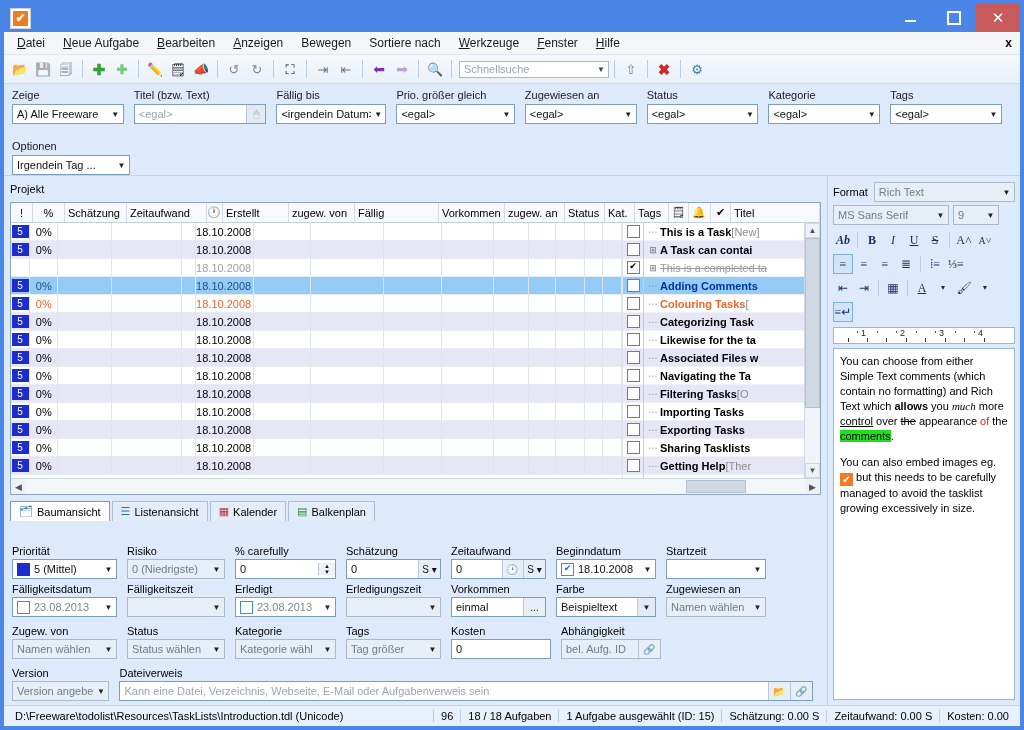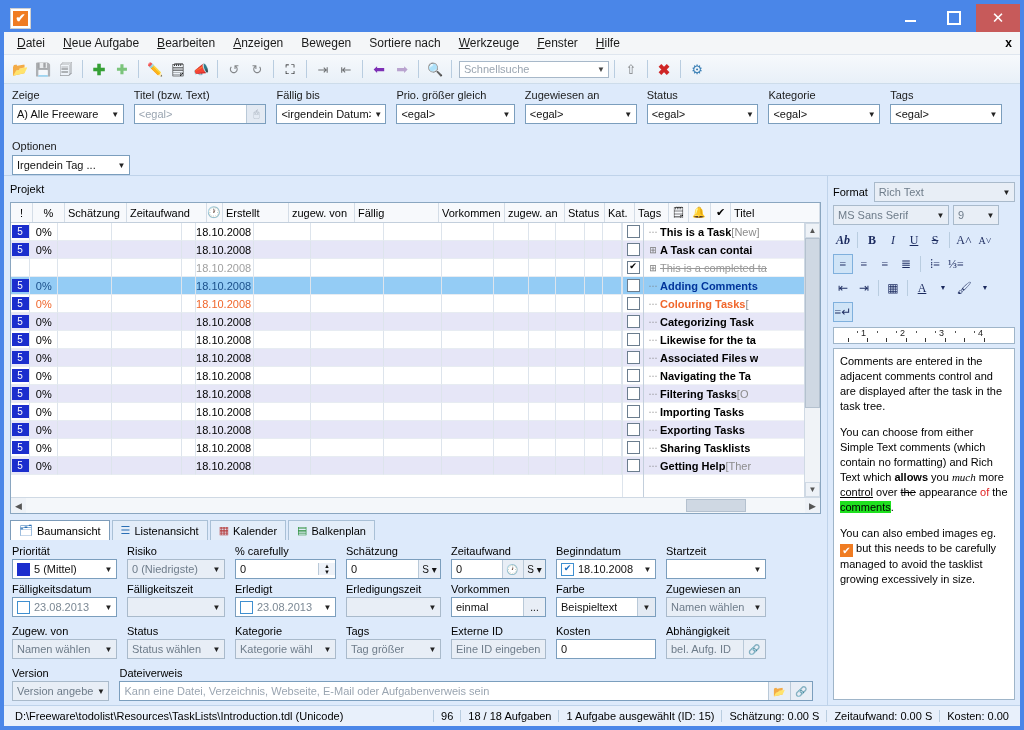--- a/index.html
+++ b/index.html
@@ -133,21 +133,21 @@
   .hsb .track{flex:1;position:relative;background:#f4f7fa;}
   .hsb .thumb{position:absolute;left:15px;top:1px;bottom:1px;width:60px;background:#cfd8e3;border:1px solid #b4c1cf;box-sizing:border-box;}
 
   
   .viewtabs{flex:0 0 24px;display:flex;align-items:flex-end;padding:2px 6px 0 6px;gap:2px;}
   .vtab{height:20px;display:flex;align-items:center;gap:4px;padding:0 8px;font-size:11px;
         border:1px solid #a9c0d6;border-bottom:none;background:#e3edf9;box-sizing:border-box;}
   .vtab.active{background:#fff;border-color:#7d9cba;}
 
   
-  .attrs{flex:0 0 auto;padding:5px 8px 0 8px;}
+  .attrs{flex:0 0 auto;padding:5px 8px 0 8px;margin-top:19px;}
   .arow{display:flex;margin-bottom:4px;}
   .acell{margin-right:10px;}
   .alabel{font-size:11px;height:14px;}
   .spin{margin-left:auto;width:16px;border-left:1px solid #b9c9d8;background:#eef2f8;
         display:flex;flex-direction:column;align-items:center;justify-content:center;font-size:6px;line-height:6px;}
   .unitbtn{margin-left:auto;display:flex;align-items:center;height:100%;}
   .ubtn{width:21px;border-left:1px solid #b9c9d8;background:#e8eef6;display:flex;
         align-items:center;justify-content:center;font-size:10px;height:100%;}
   .clockbtn{width:20px;border-left:1px solid #b9c9d8;background:#e8eef6;display:flex;
             align-items:center;justify-content:center;font-size:10px;height:100%;}
@@ -961,26 +961,20 @@
               <span class="carr">▼</span>
             </div>
           </div>
           <div class="acell" style="width:95px">
             <div class="alabel">Tags</div>
             <div class="combo gray">
               <span class="cv">Tag größer</span>
               <span class="carr">▼</span>
             </div>
           </div>
-          <div class="acell" style="width:95px">
-            <div class="alabel">Externe ID</div>
-            <div class="combo gray">
-              <span class="cv">Eine ID eingeben</span>
-            </div>
-          </div>
           <div class="acell" style="width:100px">
             <div class="alabel">Kosten</div>
             <div class="combo">
               <span class="cv">0</span>
             </div>
           </div>
           <div class="acell" style="width:100px">
             <div class="alabel">Abhängigkeit</div>
             <div class="combo gray">
               <span class="cv">bel. Aufg. ID</span>
@@ -1095,21 +1089,20 @@
         <span class="dot" style="left:23px"></span>
           <span class="dot" style="left:43px"></span>
         <span class="dot" style="left:62px"></span>
           <span class="dot" style="left:82px"></span>
         <span class="dot" style="left:101px"></span>
           <span class="dot" style="left:121px"></span>
         <span class="dot" style="left:140px"></span>
       </div>
 
       <div class="commentbox">
-        <p>Comments are entered in the adjacent comments control and are displayed after the task in the task tree.</p>
         <p><span>You can choose from either Simple Text comments (which contain no formatting) and Rich Text which </span><b>allows</b><span> you </span><i style="font-family:'Liberation Serif',serif">much</i><span> more </span><span class="und">control</span><span> over </span><span class="strike">the</span><span> appearance </span><span class="redx">of</span><span> the </span><span class="hl">comments</span><span>.</span></p>
         <p><span>You can also embed images eg. </span><span class="imgchk">✔</span><span> but this needs to be carefully managed to avoid the tasklist growing excessively in size.</span></p>
       </div>
     </div>
   </div>
 
   <div class="statusbar">
     <div class="sbseg">D:\Freeware\todolist\Resources\TaskLists\Introduction.tdl (Unicode)</div>
     <div class="sbspacer"></div>
     <div class="sbseg">96</div>

